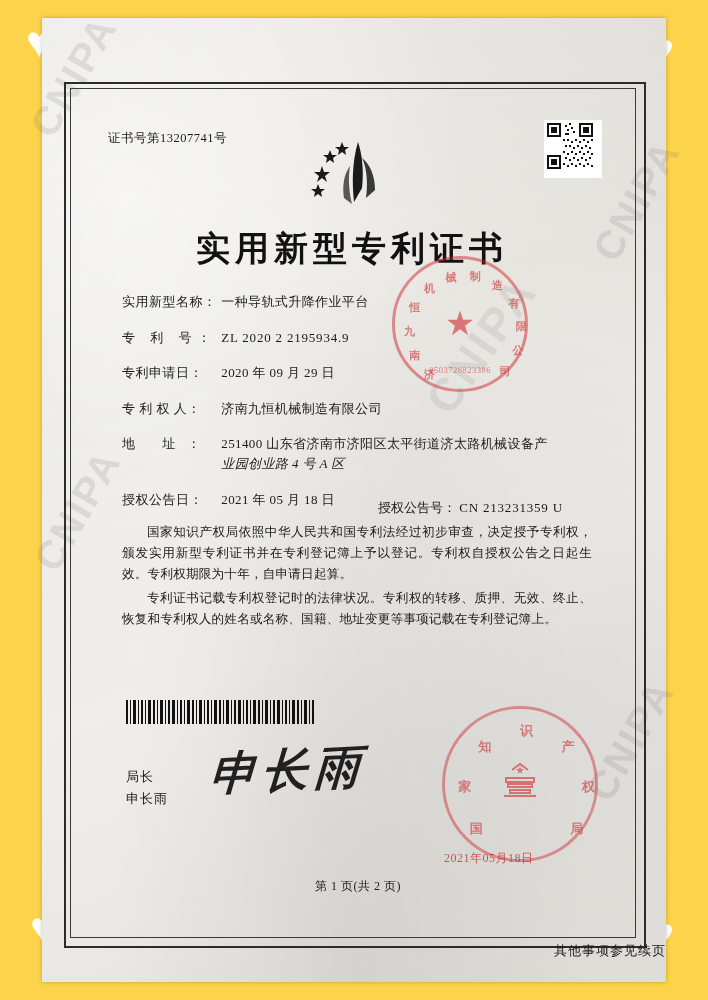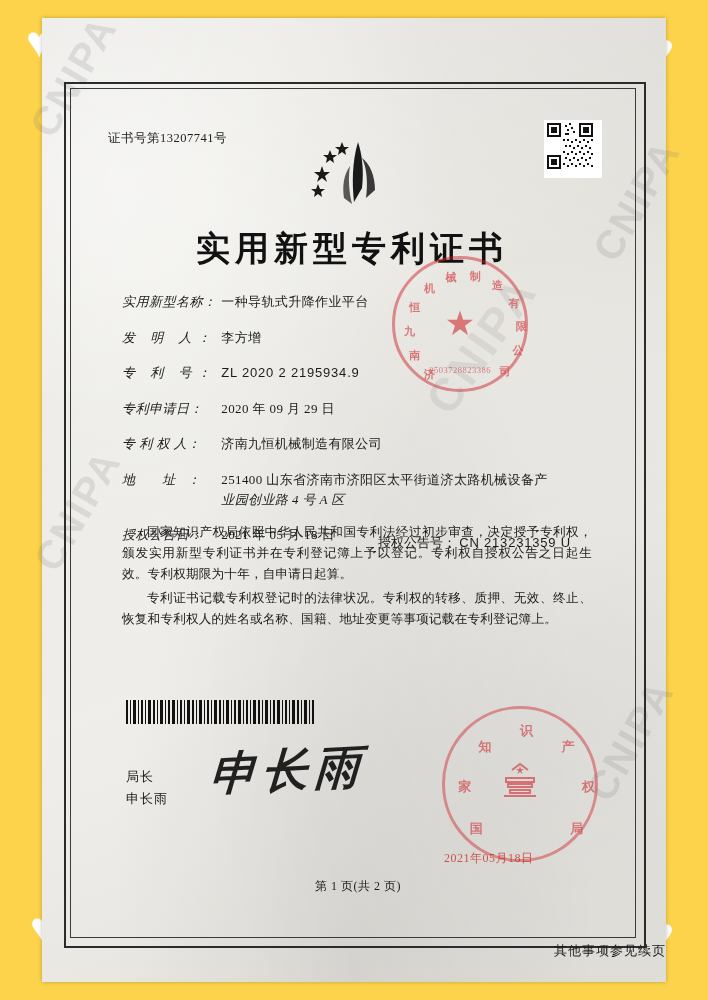--- a/index.html
+++ b/index.html
@@ -163,26 +163,25 @@
   .row {
     position: relative;
     margin-bottom: 18.5px;
     line-height: 17px;
     white-space: nowrap;
   }
   .lbl {
     display: inline-block;
     width: 96px;
     letter-spacing: 0.5px;
-    font-style: italic;
   }
   .lbl.spread { letter-spacing: 6px; }
   .lbl.spread2 { letter-spacing: 12px; }
   .val { letter-spacing: 0.4px; }
-  .val.mono { font-family: Liberation Sans, sans-serif; letter-spacing: 0.8px; }
+  .val.mono { font-family: Liberation Serif, serif; letter-spacing: 0.8px; }
 
   .row.addr { white-space: normal; }
   .row.addr .val { display: inline-block; width: 356px; vertical-align: top; }
   .addr-line2 { display: block; margin-top: 3px; font-style: italic; }
 
   .row.dual .right {
     position: absolute;
     left: 256px;
     top: 8px;
     text-align: center;
@@ -442,24 +441,20 @@
 
       <div class="title">实用新型专利证书</div>
 
       <div class="fields">
 
         <div class="row">
           <span class="lbl">实用新型名称：</span>
           <span class="val">一种导轨式升降作业平台</span>
         </div>
 
-        <div class="row">
-          <span class="lbl spread">发 明 人：</span>
-          <span class="val">李方增</span>
-        </div>
 
         <div class="row">
           <span class="lbl spread">专 利 号：</span>
           <span class="val mono">ZL 2020 2 2195934.9</span>
         </div>
 
         <div class="row">
           <span class="lbl">专利申请日：</span>
           <span class="val">2020 年 09 月 29 日</span>
         </div>

